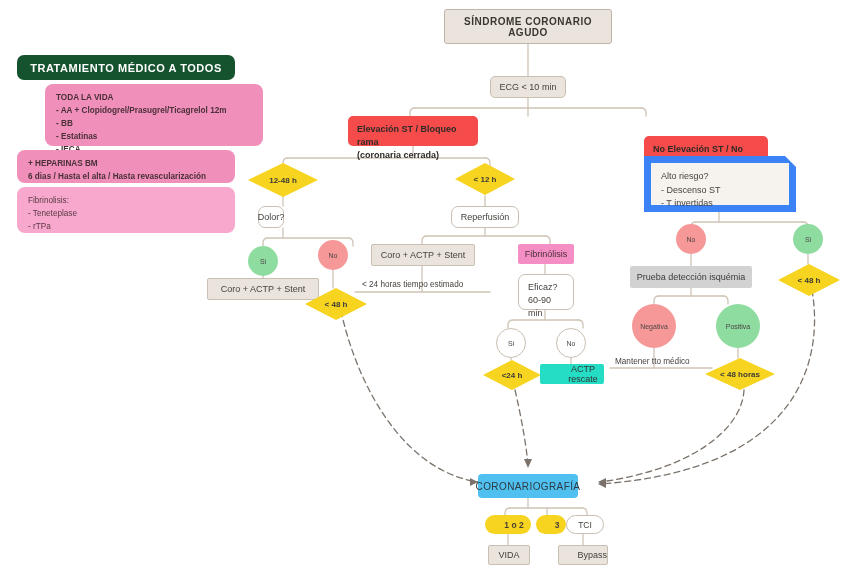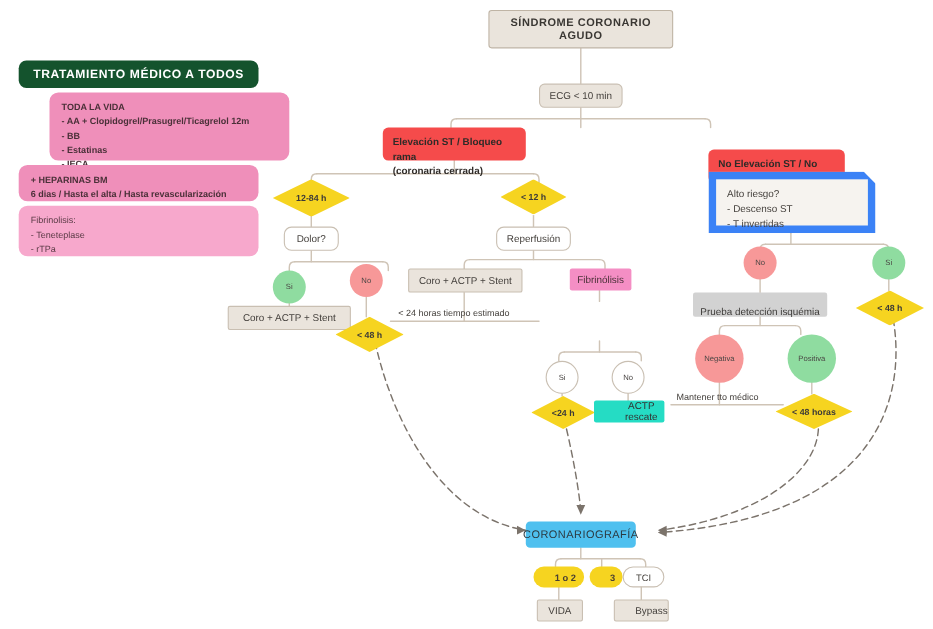--- a/index.html
+++ b/index.html
@@ -125,21 +125,20 @@
     background: #25dcc4;
     border-radius: 2px;
     font-size: 9px;
     color: #333;
   }
   .grey {
     background: #d2d2d2;
     border-radius: 2px;
     font-size: 9px;
     color: #3d3b39;
-    align-items: flex-end;
   }
   .blue {
     background: #4fc0ef;
     border-radius: 4px;
     font-size: 10px;
     letter-spacing: .4px;
     color: #2c3a42;
   }
 
   
@@ -324,24 +323,24 @@
 (coronaria cerrada)</span>
   </div>
 
   <div class="node red" style="left:644px; top:116px; width:124px; height:30px;margin-top:20px;">
     <span style="white-space:pre-line;">No Elevación ST / No Bloqueo rama
 (coronaria casi cerrada)</span>
   </div>
 
   <div class="node diamond" style="left:248px; top:163px; width:70px; height:34px;">
     <div class="dshape" style="clip-path: polygon(50% 0, 100% 50%, 50% 100%, 0 50%);"></div>
-    <span class="dlabel">12-84 h</span>
-  </div>
-
-  <div class="node white-box" style="left:258px; top:206px; width:50px; height:22px;">
+    <span class="dlabel">12-48 h</span>
+  </div>
+
+  <div class="node white-box" style="left:258px; top:206px; width:26px; height:22px;">
     <span>Dolor?</span>
   </div>
 
   <div class="node circ green" style="left:248px; top:246px; width:30px; height:30px;">
     <span>Si</span>
   </div>
 
   <div class="node circ pink" style="left:318px; top:240px; width:30px; height:30px;">
     <span>No</span>
   </div>
@@ -367,20 +366,24 @@
   <div class="node beige sq" style="left:371px; top:244px; width:104px; height:22px;">
     <span>Coro + ACTP + Stent</span>
   </div>
 
   <div class="wirelabel" style="left:362px; top:280px;">&lt; 24 horas tiempo estimado</div>
 
   <div class="node pinkbox" style="left:518px; top:244px; width:56px; height:20px;">
     <span>Fibrinólisis</span>
   </div>
 
+  <div class="node white-box multi" style="left:518px; top:274px; width:56px; height:36px;">
+    <span style="white-space:pre-line;">Eficaz?
+60-90 min</span>
+  </div>
 
   <div class="node circ white" style="left:496px; top:328px; width:30px; height:30px;">
     <span>Si</span>
   </div>
 
   <div class="node circ white" style="left:556px; top:328px; width:30px; height:30px;">
     <span>No</span>
   </div>
 
   <div class="node diamond" style="left:483px; top:360px; width:58px; height:30px;">

